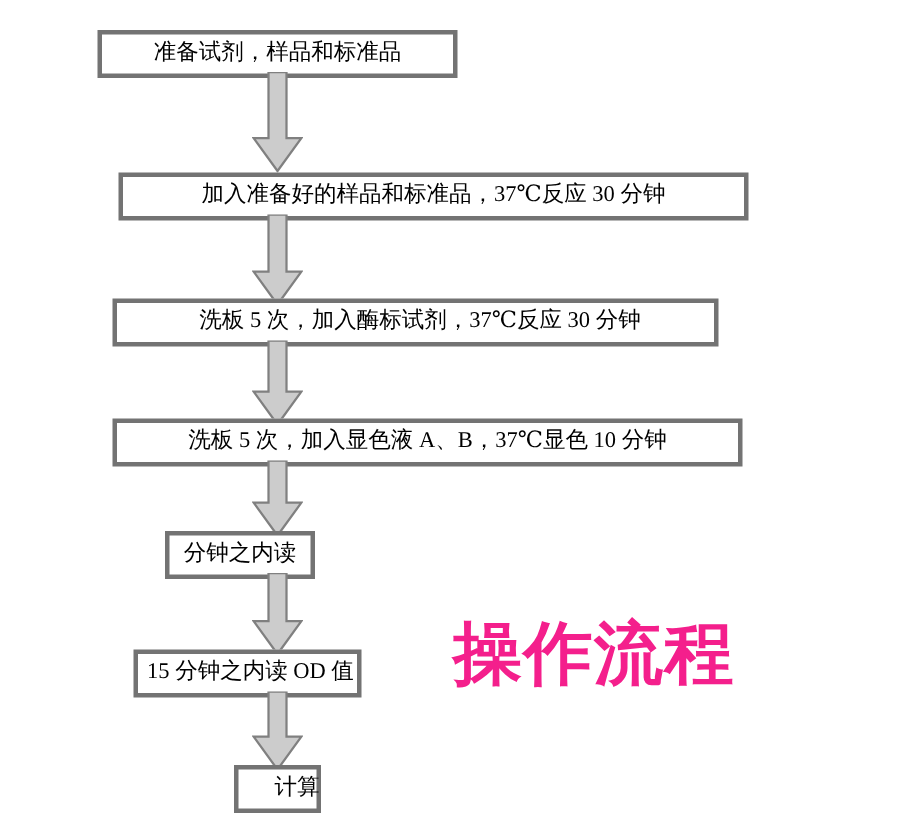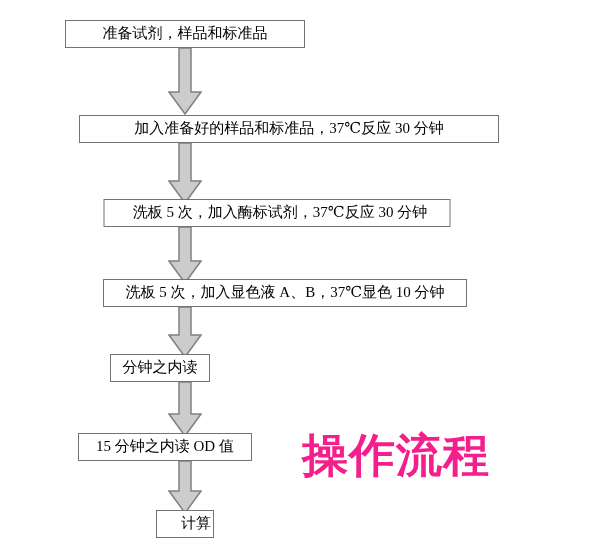--- a/index.html
+++ b/index.html
@@ -16,21 +16,21 @@
   }
   #flow {
     position: absolute;
     left: 0;
     top: 0;
     width: 609px;
     height: 547px;
   }
   .node {
     position: absolute;
-    border: 1px solid #737373;
+    border: 3px solid #737373;
     background: #ffffff;
     color: #000000;
     font-size: 15px;
     line-height: 1;
     white-space: nowrap;
     box-sizing: border-box;
     padding: 5px 6px 6px 6px;
     text-align: center;
     transform: translateX(-50%);
   }
@@ -62,51 +62,51 @@
   </svg>
 
   <div class="node" style="left:289px; top:115px; width:420px;">
     <span>加入准备好的样品和标准品，37℃反应 30 分钟</span>
   </div>
 
   <svg class="arrow" style="left:185px; top:143px;" width="34" height="62" viewBox="0 0 34 62">
     <polygon points="11,0 23,0 23,38 33,38 17,60 1,38 11,38" fill="#cccccc" stroke="#808080" stroke-width="1.5"></polygon>
   </svg>
 
-  <div class="node" style="left:277px; top:199px; width:347px;padding-left:12px;">
+  <div class="node" style="left:277px; top:199px; width:404px;padding-left:12px;">
     <span>洗板 5 次，加入酶标试剂，37℃反应 30 分钟</span>
   </div>
 
   <svg class="arrow" style="left:185px; top:227px;" width="34" height="58" viewBox="0 0 34 58">
     <polygon points="11,0 23,0 23,34 33,34 17,56 1,34 11,34" fill="#cccccc" stroke="#808080" stroke-width="1.5"></polygon>
   </svg>
 
-  <div class="node" style="left:285px; top:279px; width:364px;">
+  <div class="node" style="left:285px; top:279px; width:420px;">
     <span>洗板 5 次，加入显色液 A、B，37℃显色 10 分钟</span>
   </div>
 
   <svg class="arrow" style="left:185px; top:307px;" width="34" height="52" viewBox="0 0 34 52">
     <polygon points="11,0 23,0 23,28 33,28 17,50 1,28 11,28" fill="#cccccc" stroke="#808080" stroke-width="1.5"></polygon>
   </svg>
 
   <div class="node" style="left:160px; top:354px; width:100px;">
     <span>分钟之内读</span>
   </div>
 
   <svg class="arrow" style="left:185px; top:382px;" width="34" height="56" viewBox="0 0 34 56">
     <polygon points="11,0 23,0 23,32 33,32 17,54 1,32 11,32" fill="#cccccc" stroke="#808080" stroke-width="1.5"></polygon>
   </svg>
 
-  <div class="node" style="left:165px; top:433px; width:174px;">
+  <div class="node" style="left:165px; top:433px; width:152px;">
     <span>15 分钟之内读 OD 值</span>
   </div>
 
   <svg class="arrow" style="left:185px; top:461px;" width="34" height="54" viewBox="0 0 34 54">
     <polygon points="11,0 23,0 23,30 33,30 17,52 1,30 11,30" fill="#cccccc" stroke="#808080" stroke-width="1.5"></polygon>
   </svg>
 
   <div class="node" style="left:185px; top:510px; width:58px;padding-left:24px;">
     <span>计算</span>
   </div>
 
-  <div class="watermark" style="left:302px; top:405px;margin-top:20px;">操作流程</div>
+  <div class="watermark" style="left:302px; top:405px;">操作流程</div>
 
 </div>
 
 </body></html>

